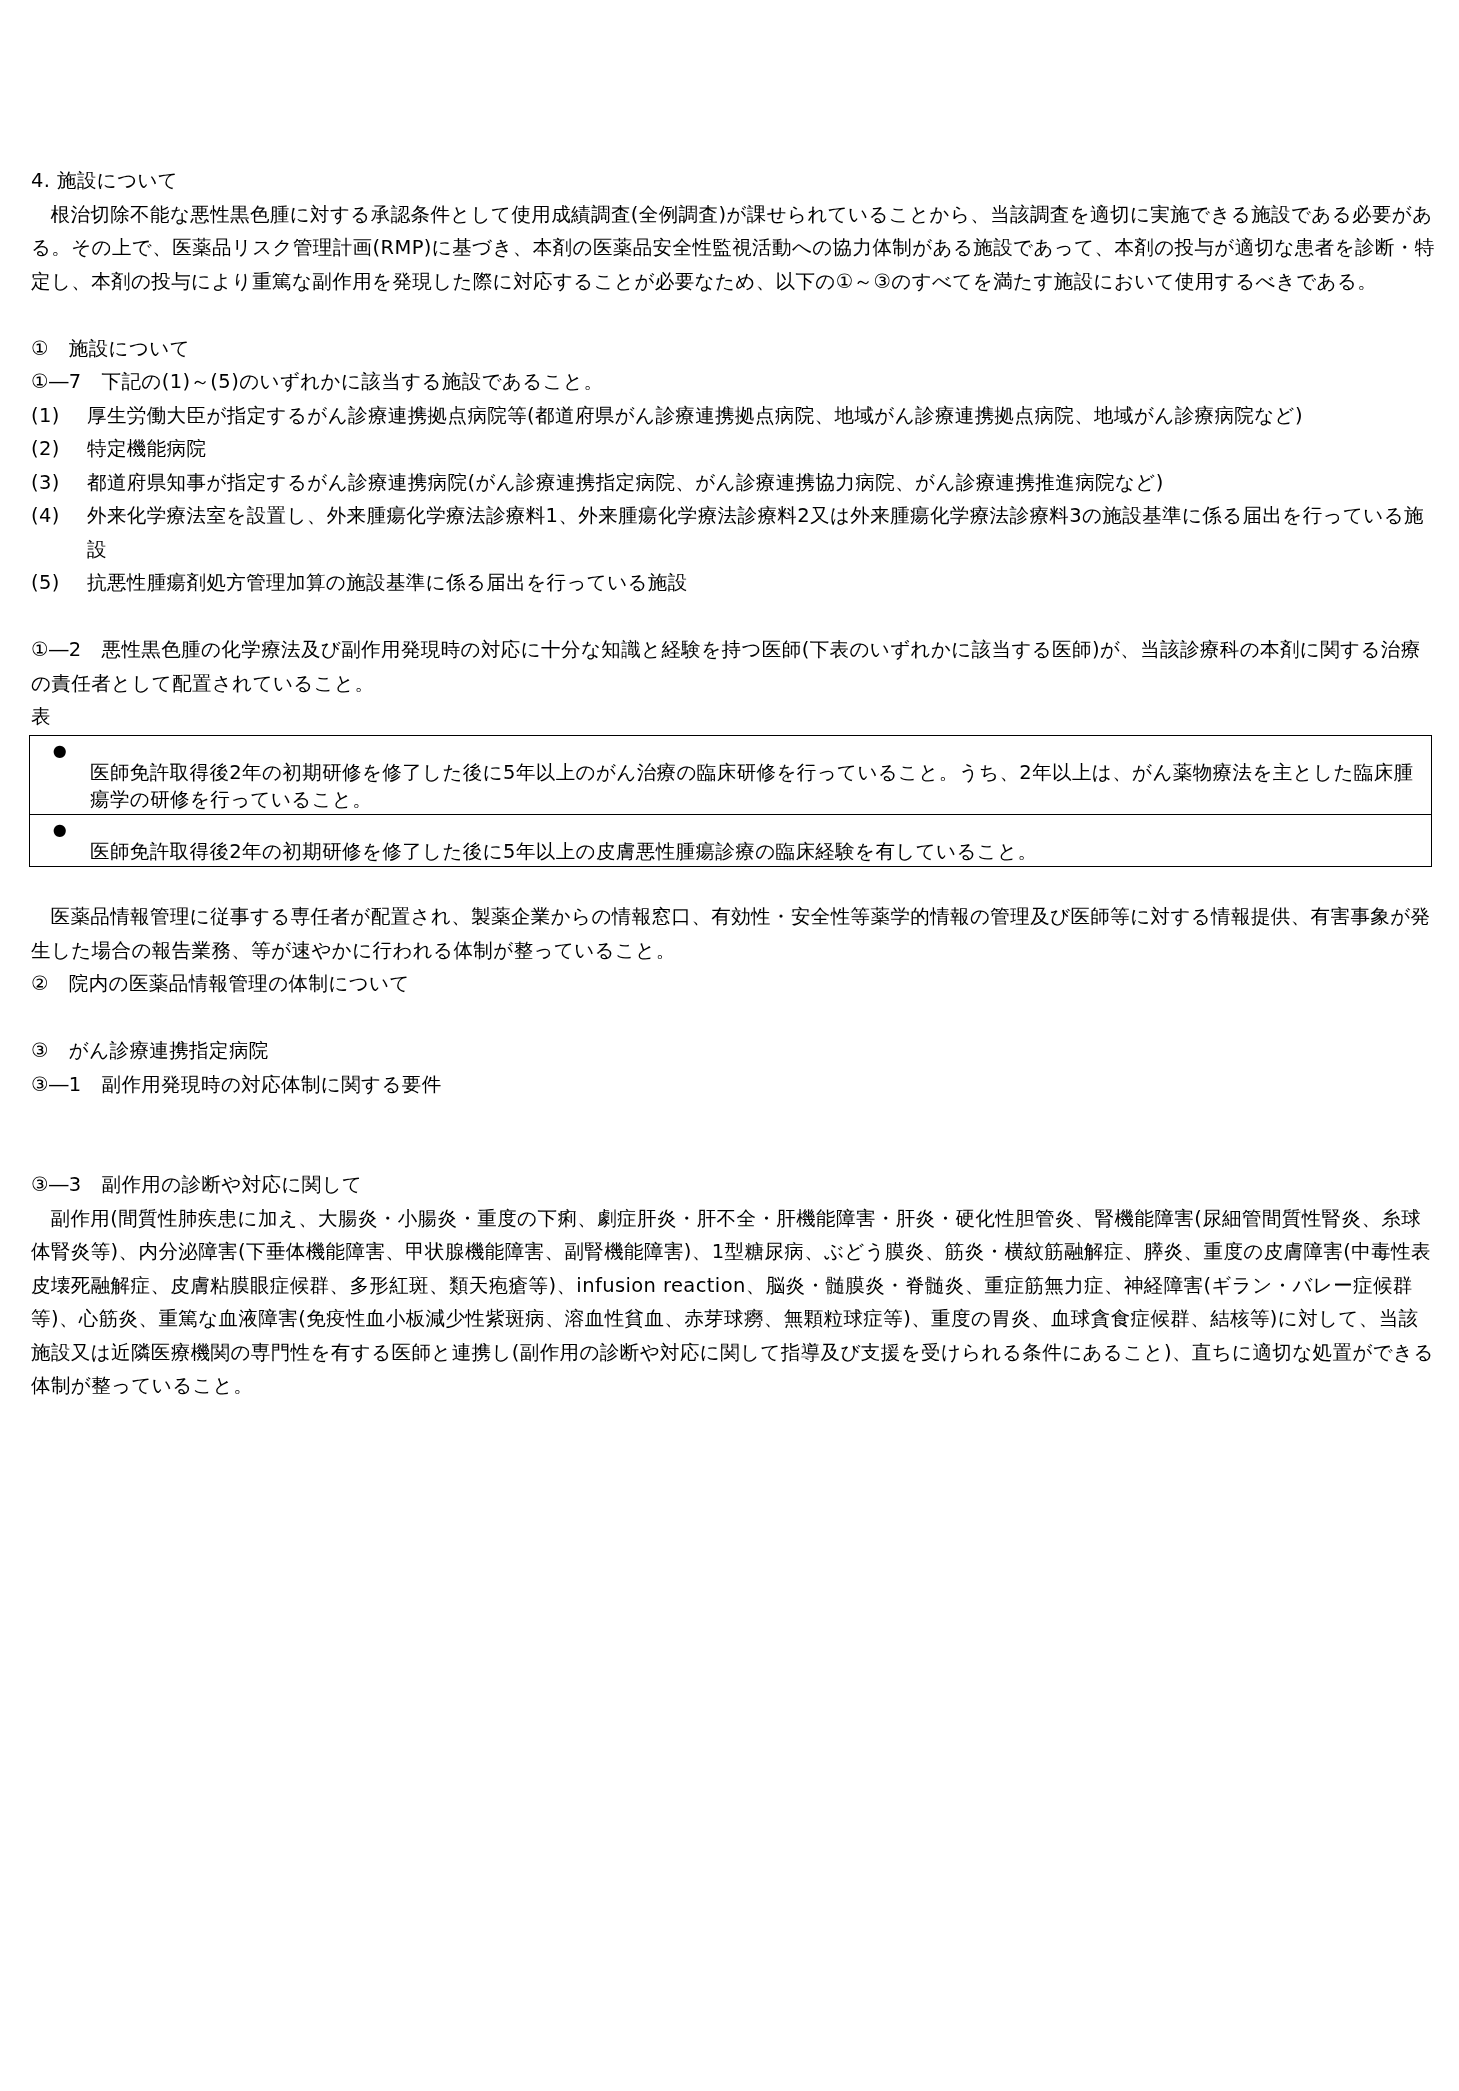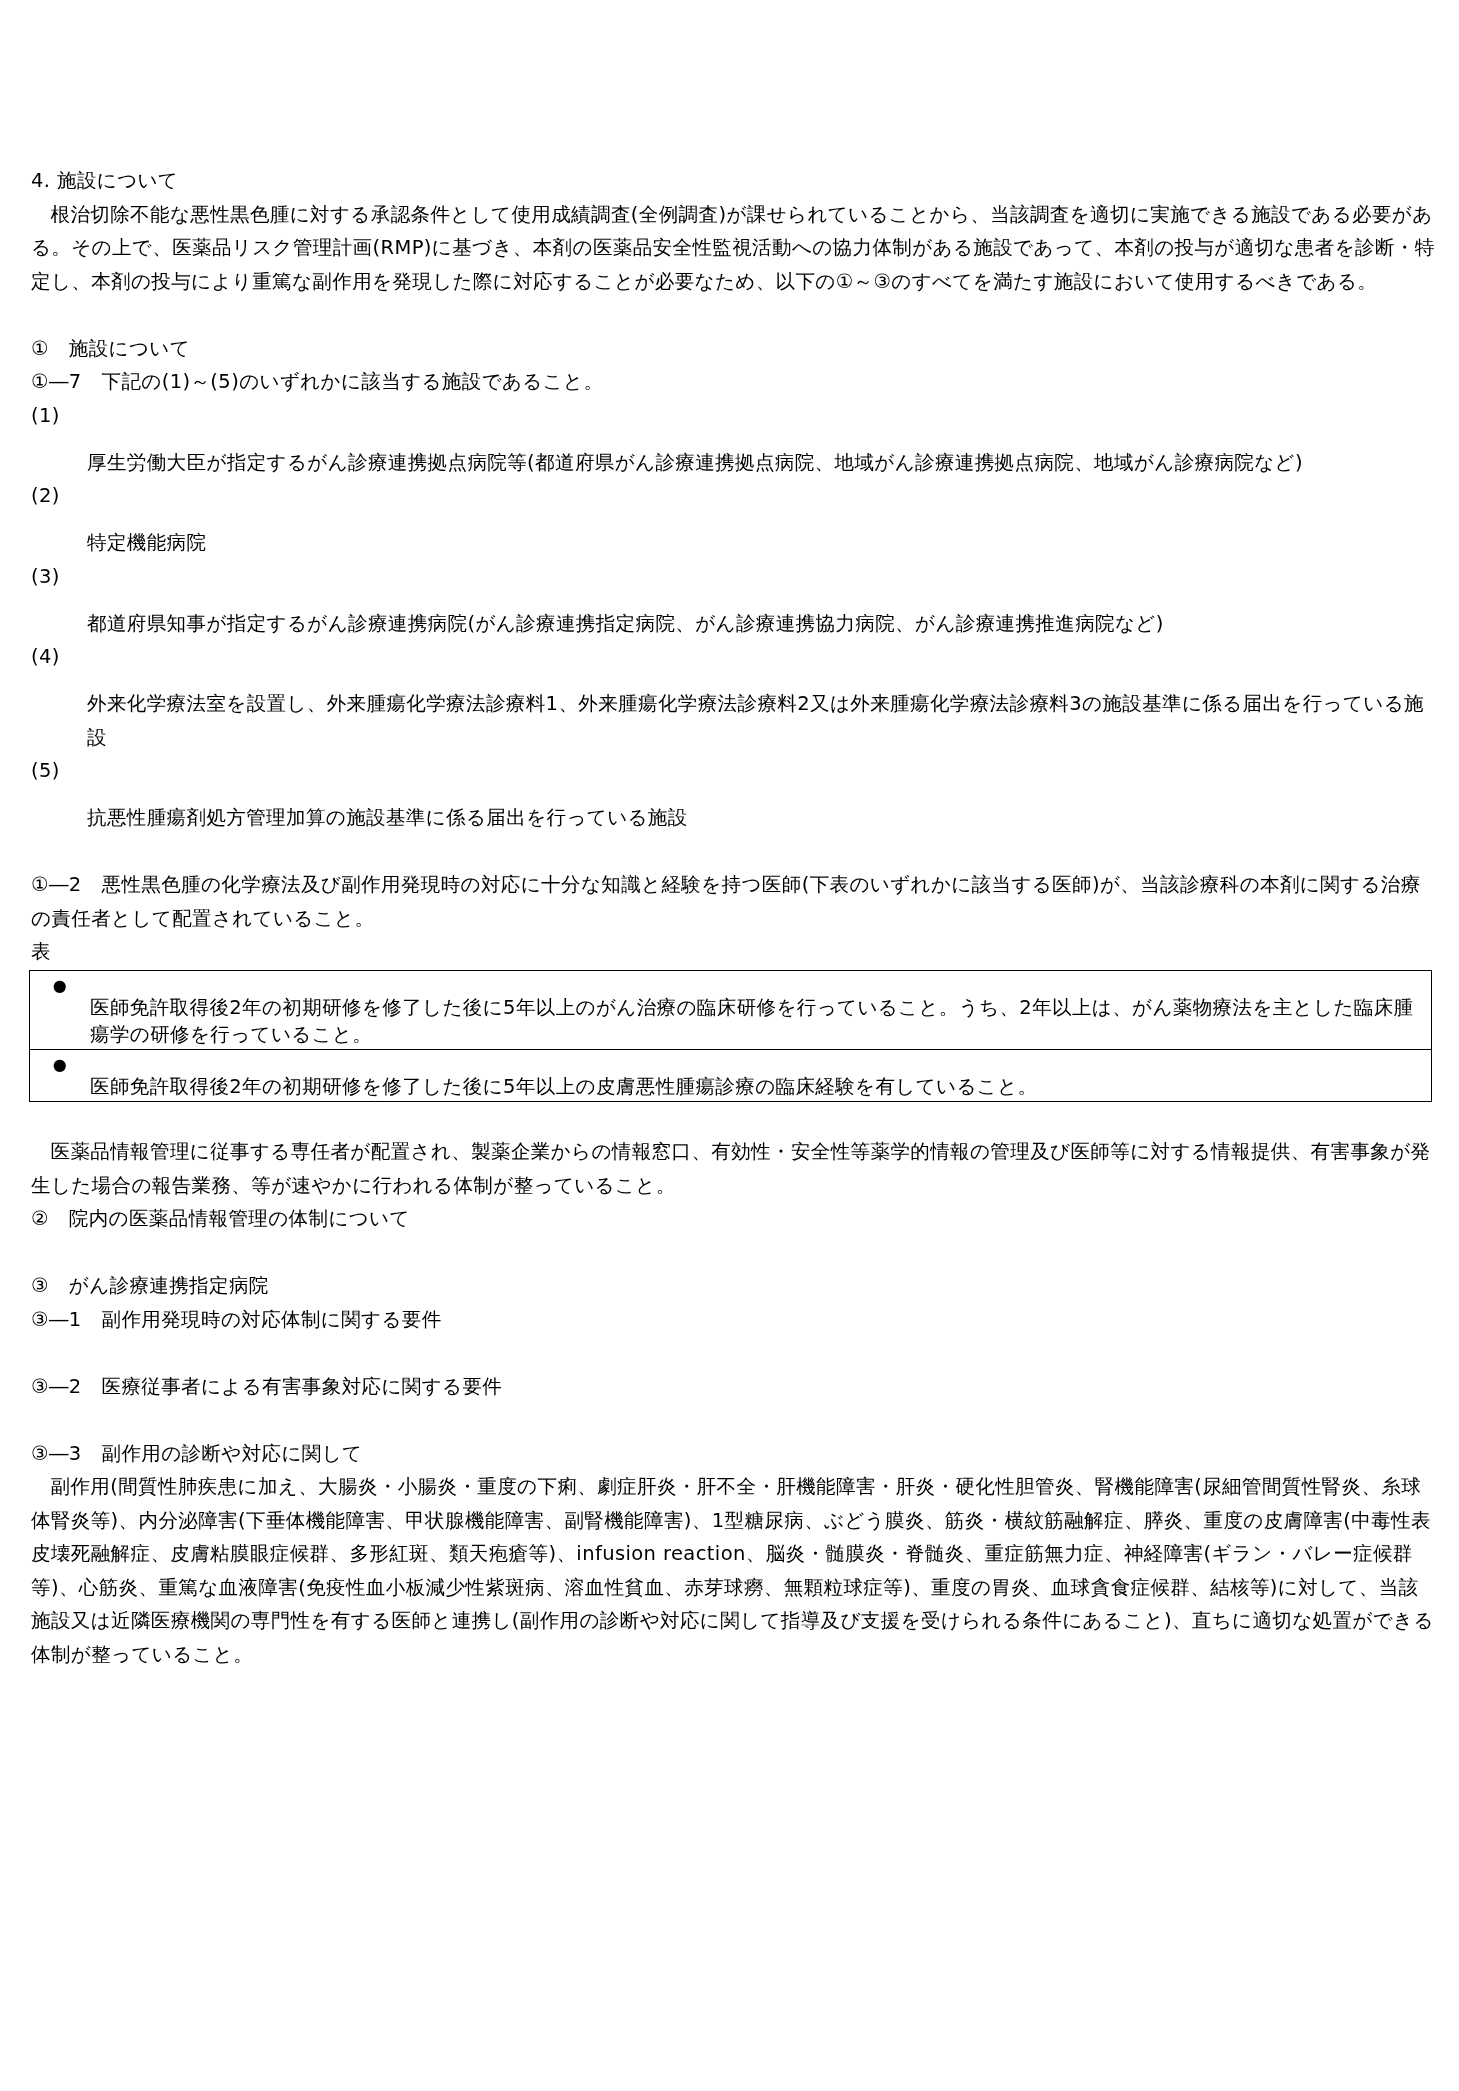--- a/index.html
+++ b/index.html
@@ -24,21 +24,21 @@
   .indent { text-indent: 1em; }
   .gap { height: 33.5px; }
   .item {
     display: flex;
     margin: 0;
   }
   .item .num {
     flex: 0 0 56px;
     white-space: nowrap;
   }
-  .item .txt { flex: 1 1 auto; margin-top: 47px; }
+  .item .txt { flex: 1 1 auto; }
   .label { margin: 0; }
   table.req {
     border-collapse: collapse;
     width: 1403px;
     margin-left: -2px;
     margin-top: 1px;
     font-size: 19.5px;
     line-height: 27px;
   }
   table.req td {
@@ -121,20 +121,19 @@
   <p class="p indent">医薬品情報管理に従事する専任者が配置され、製薬企業からの情報窓口、有効性・安全性等薬学的情報の管理及び医師等に対する情報提供、有害事象が発生した場合の報告業務、等が速やかに行われる体制が整っていること。</p>
   <p class="p">②　院内の医薬品情報管理の体制について</p>
 
   <div class="gap"></div>
 
   <p class="p">③　がん診療連携指定病院</p>
   <p class="p">③―1　副作用発現時の対応体制に関する要件</p>
 
   <div class="gap"></div>
 
-  <p class="p">③―2　医療従事者による有害事象対応に関する要件</p>
 
   <div class="gap"></div>
 
   <p class="p">③―3　副作用の診断や対応に関して</p>
   <p class="p indent">副作用(間質性肺疾患に加え、大腸炎・小腸炎・重度の下痢、劇症肝炎・肝不全・肝機能障害・肝炎・硬化性胆管炎、腎機能障害(尿細管間質性腎炎、糸球体腎炎等)、内分泌障害(下垂体機能障害、甲状腺機能障害、副腎機能障害)、1型糖尿病、ぶどう膜炎、筋炎・横紋筋融解症、膵炎、重度の皮膚障害(中毒性表皮壊死融解症、皮膚粘膜眼症候群、多形紅斑、類天疱瘡等)、infusion reaction、脳炎・髄膜炎・脊髄炎、重症筋無力症、神経障害(ギラン・バレー症候群等)、心筋炎、重篤な血液障害(免疫性血小板減少性紫斑病、溶血性貧血、赤芽球癆、無顆粒球症等)、重度の胃炎、血球貪食症候群、結核等)に対して、当該施設又は近隣医療機関の専門性を有する医師と連携し(副作用の診断や対応に関して指導及び支援を受けられる条件にあること)、直ちに適切な処置ができる体制が整っていること。</p>
 
 </div>
 
 </body></html>

